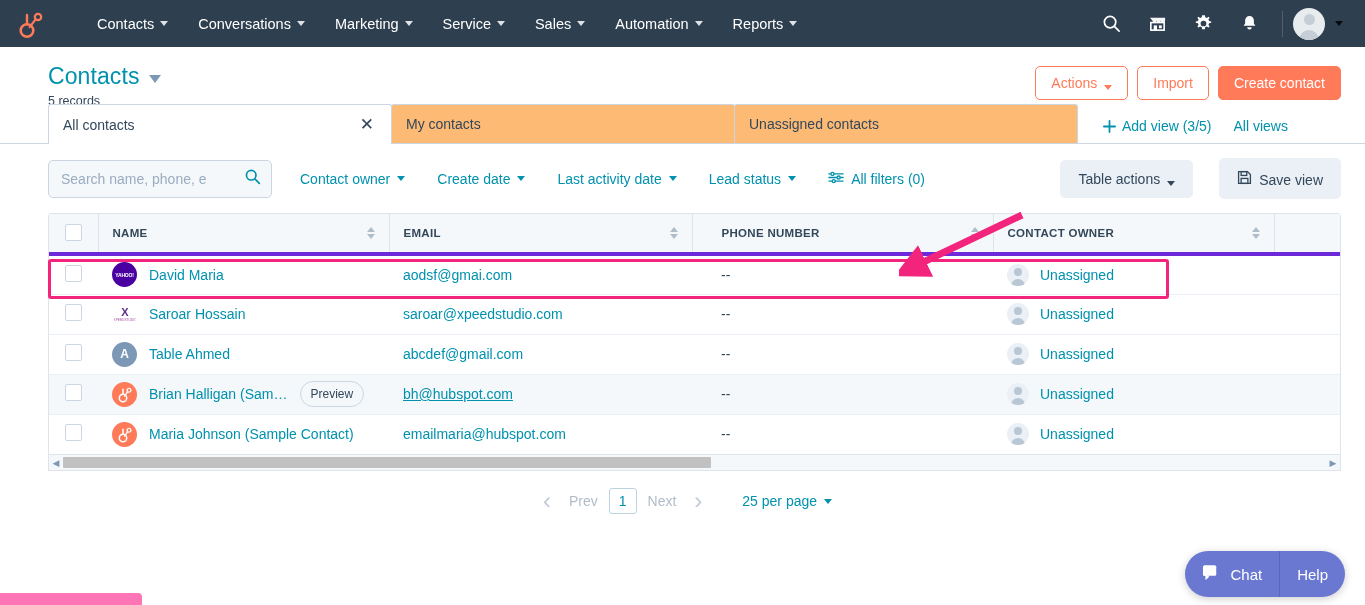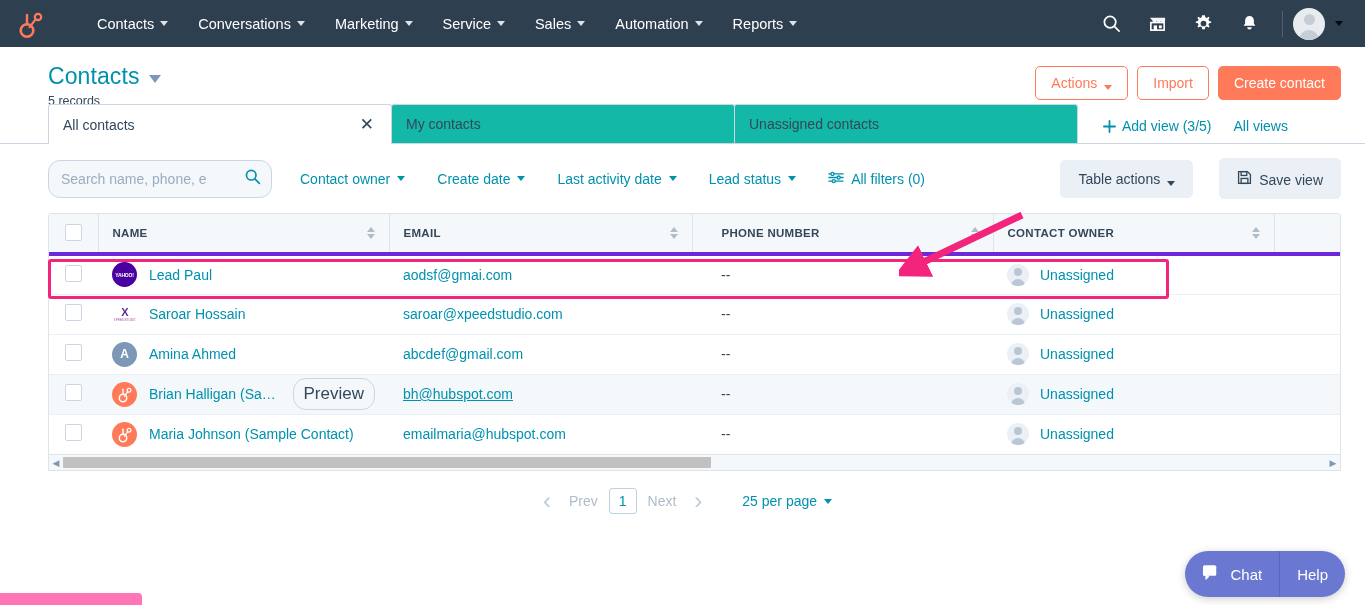--- a/index.html
+++ b/index.html
@@ -120,21 +120,21 @@
     padding: 0 14px;
     font-size: 14px;
     color: #33475b;
     border: 1px solid #cbd6e2;
     border-bottom: none;
     border-radius: 3px 3px 0 0;
     margin-right: -1px;
     cursor: pointer;
     position: relative;
   }
-  .tab.inactive { background: #14b8a6; color: #33475b; }
+  .tab.inactive { background: #fdba74; color: #33475b; }
   .tab.active { background: #ffffff; color: #33475b; margin-bottom: -1px; height: 40px; }
   .tab .tab-label { flex: 1; overflow: hidden; text-overflow: ellipsis; white-space: nowrap; }
   .tab-close {
     color: #33475b; font-size: 17px; line-height: 1; cursor: pointer;
     padding: 2px 3px; font-weight: 400;
   }
   .tabs-links { display: flex; align-items: center; gap: 22px; margin-left: 26px; padding-bottom: 9px; }
   .tab-link {
     color: #0091ae; font-size: 14px; cursor: pointer;
     display: flex; align-items: center; gap: 6px; font-weight: 500;
@@ -143,21 +143,21 @@
   
   .filter-bar {
     padding: 14px 24px 14px 48px;
     display: flex;
     align-items: center;
     background: #fff;
   }
   .search-box {
     width: 224px; height: 38px;
     border: 1px solid #cbd6e2;
-    border-radius: 12px;
+    border-radius: 5px;
     background: #f5f8fa;
     display: flex; align-items: center;
     padding: 0 10px 0 12px;
   }
   .search-box input {
     flex: 1; border: none; outline: none; background: transparent;
     font-family: "Liberation Sans", sans-serif; font-size: 14px; color: #33475b;
     min-width: 0;
   }
   .search-box input::placeholder { color: #99acc2; }
@@ -241,21 +241,21 @@
   }
   .av-yahoo { background: #4a00a0; color: #fff; font-size: 5px; font-weight: 700; letter-spacing: -.2px; }
   .av-x { background: transparent; }
   .av-letter { background: #7c98b6; color: #fff; font-size: 12px; font-weight: 600; }
   .av-hs { background: #ff7a59; }
   .row-link { color: #0091ae; cursor: pointer; white-space: nowrap; overflow: hidden; text-overflow: ellipsis; }
   .email-link { color: #0091ae; cursor: pointer; }
   .email-link.hovered-link { text-decoration: underline; }
   .preview-btn {
     border: 1px solid #cbd6e2; background: #f5f8fa; color: #33475b;
-    font-size: 17px; border-radius: 13px; padding: 5px 10px; cursor: pointer;
+    font-size: 12px; border-radius: 13px; padding: 5px 10px; cursor: pointer;
     font-family: "Liberation Sans", sans-serif; white-space: nowrap;
   }
   .dash { color: #33475b; }
   .owner-cell { display: flex; align-items: center; gap: 11px; }
   .owner-avatar {
     width: 22px; height: 22px; border-radius: 50%;
     background: #eaf0f6; position: relative; flex: 0 0 22px; overflow: hidden;
   }
   .owner-avatar .oh { position: absolute; top: 4px; left: 50%; transform: translateX(-50%); width: 8px; height: 8px; border-radius: 50%; background: #b9c6d3; }
   .owner-avatar .ob { position: absolute; bottom: -2px; left: 50%; transform: translateX(-50%); width: 14px; height: 9px; border-radius: 7px 7px 0 0; background: #b9c6d3; }
@@ -580,21 +580,21 @@
 
         <tr>
           <td class="col-check">
             <span class="cb"></span>
           </td>
           <td class="col-name">
             <div class="name-cell">
               <span class="contact-avatar av-yahoo">
                 <span>YAHOO!</span>
               </span>
-              <span class="row-link">Lead Paul</span>
+              <span class="row-link">David Maria</span>
             </div>
           </td>
           <td class="col-email">
             <span class="email-link">aodsf@gmai.com</span>
           </td>
           <td class="col-phone">
             <span class="dash">--</span>
           </td>
           <td class="col-owner">
             <div class="owner-cell">
@@ -643,21 +643,21 @@
 
         <tr>
           <td class="col-check">
             <span class="cb"></span>
           </td>
           <td class="col-name">
             <div class="name-cell">
               <span class="contact-avatar av-letter">
                 <span>A</span>
               </span>
-              <span class="row-link">Amina Ahmed</span>
+              <span class="row-link">Table Ahmed</span>
             </div>
           </td>
           <td class="col-email">
             <span class="email-link">abcdef@gmail.com</span>
           </td>
           <td class="col-phone">
             <span class="dash">--</span>
           </td>
           <td class="col-owner">
             <div class="owner-cell">

